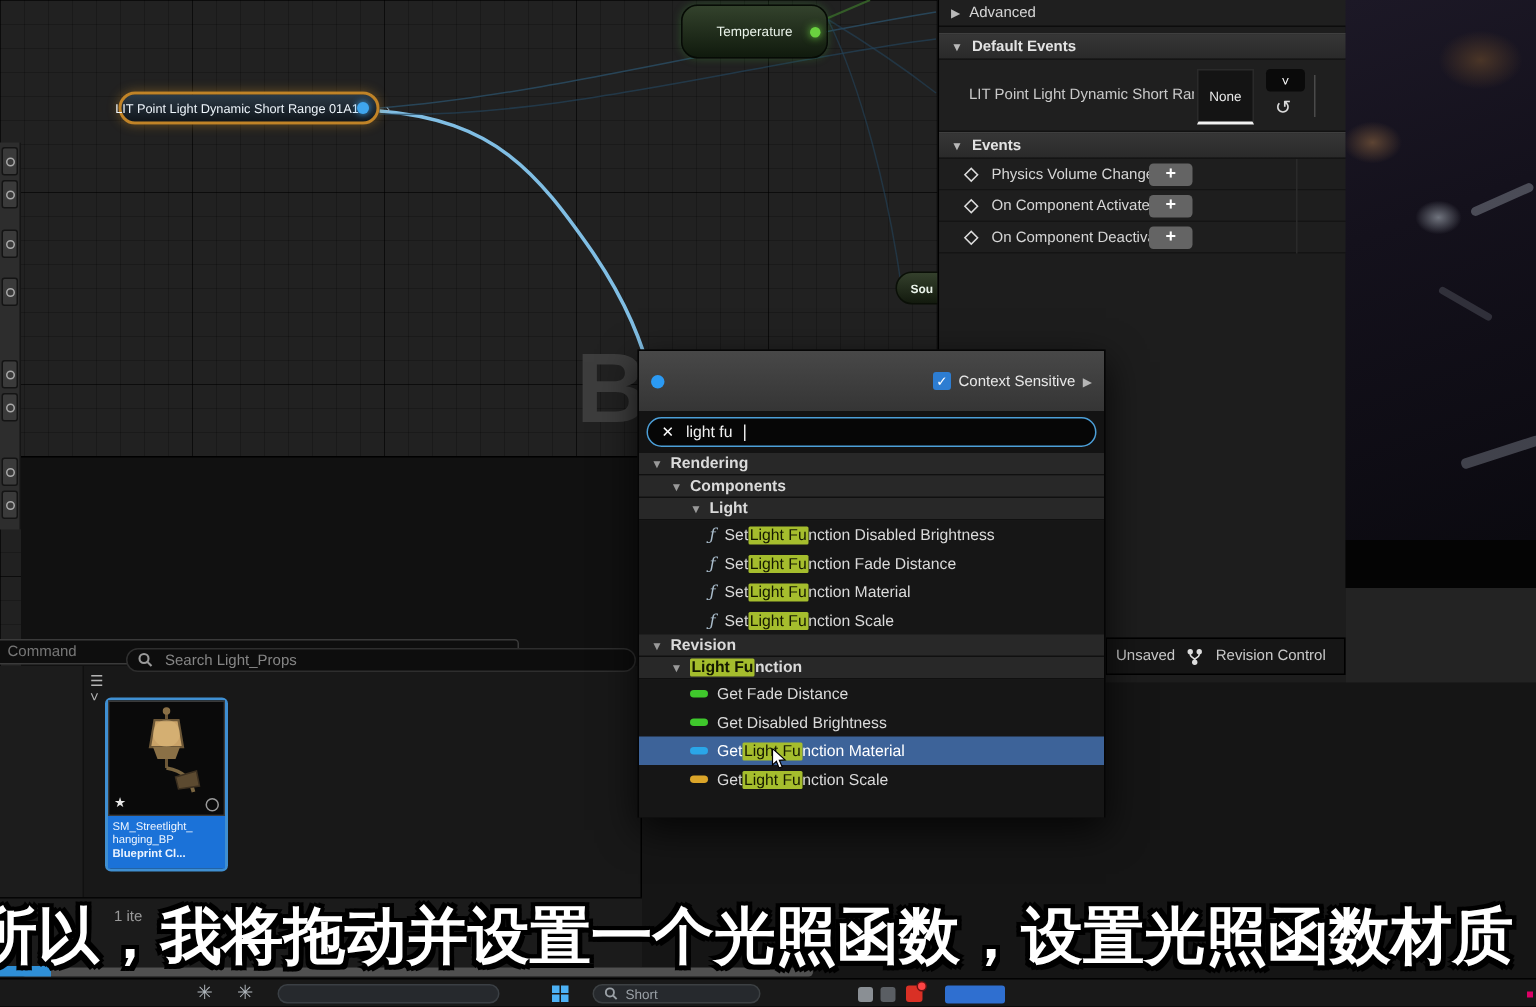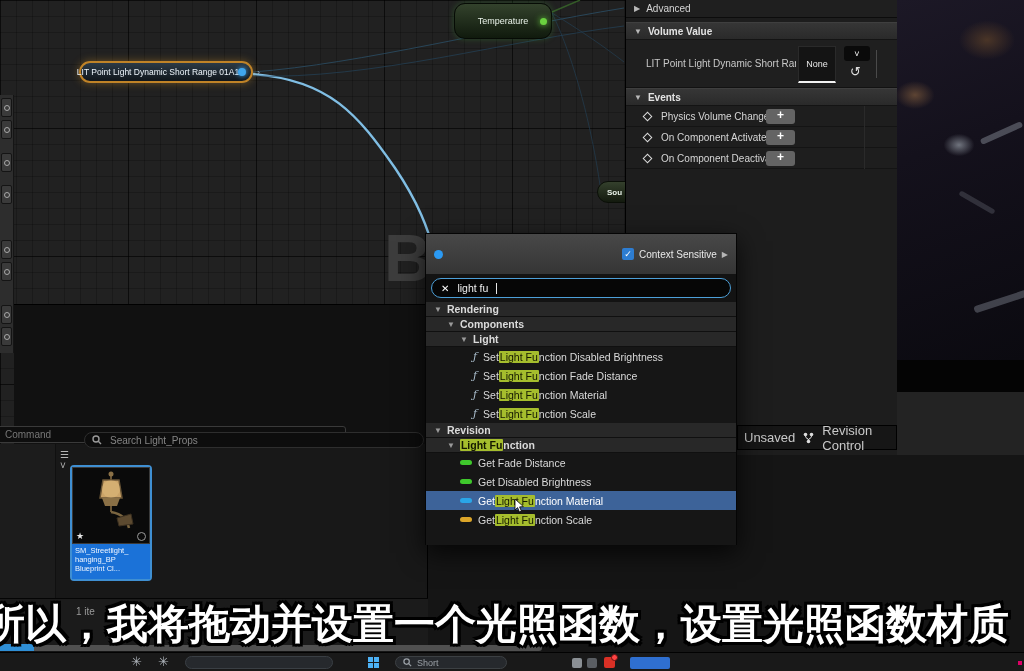--- a/index.html
+++ b/index.html
@@ -91,21 +91,21 @@
     gap:8px; padding-left:7px; color:#858585; font-size:10px;
   }
   #asset-tile { left:72px; top:467px; width:78px; height:112px; outline:2px solid #3f8fd2; border-radius:2px; }
   #asset-thumb { left:0; top:0; width:78px; height:77px; background:#0a0a0a; border:1px solid #3a3a3a; position:absolute; }
   #asset-star { position:absolute; left:3px; bottom:2px; color:#e8e8e8; font-size:9px; }
   #asset-badge { position:absolute; right:3px; bottom:2px; width:9px; height:9px; border:1.5px solid #9a9a9a; border-radius:50%; }
   #asset-label {
     position:absolute; left:0; top:77px; width:78px; height:35px; background:#1b72d8;
     color:#eef5ff; font-size:7.5px; line-height:9px; padding:2px 3px; overflow:hidden;
   }
-  #asset-label .type { font-weight:400; }
+  #asset-label .type { font-weight:700; }
   #cb-footer { left:0; top:598px; width:428px; height:47px; background:#1b1b1b; border-top:1px solid #050505; }
   #item-count { left:76px; top:606px; color:#9a9a9a; font-size:10px; }
 
   
   #details { left:625px; top:0; width:272px; height:455px; background:#1d1d1d; border-left:1px solid #000; }
   .drow-header {
     position:absolute; left:0; width:272px; height:18px;
     background:linear-gradient(180deg,#363636,#2a2a2a);
     border-top:1px solid #3f3f3f; border-bottom:1px solid #141414;
     display:flex; align-items:center; gap:6px; padding-left:8px;
@@ -149,21 +149,21 @@
       radial-gradient(22px 16px at 62px 145px, #70747e 0%, rgba(90,95,105,0) 70%),
       radial-gradient(40px 28px at 90px 40px, #4a3527 0%, rgba(60,45,35,0) 70%),
       linear-gradient(160deg,#1c1826 0%, #14111c 40%, #0b0a10 100%);
   }
   .stick { position:absolute; border-radius:3px; background:#8e94a0; opacity:.45; }
   #video-black { left:897px; top:360px; width:127px; height:32px; background:#040404; }
   #video-gray { left:897px; top:392px; width:127px; height:63px; background:#232323; }
 
   
   #statusbar { left:737px; top:425px; width:160px; height:25px; background:#161616; border:1px solid #000;
-    display:flex; align-items:center; gap:8px; padding-left:6px; color:#c9c9c9; font-size:13px; }
+    display:flex; align-items:center; gap:8px; padding-left:6px; color:#c9c9c9; font-size:10px; }
   #statusbar svg { flex:none; }
 
   
   #popup {
     left:425px; top:233px; width:312px; height:312px; background:#131313;
     border:1px solid #050505; box-shadow:0 8px 24px rgba(0,0,0,.75);
   }
   #popup-header {
     position:absolute; left:0; top:0; width:310px; height:40px;
     background:linear-gradient(180deg,#484848,#353535);
@@ -330,21 +330,21 @@
   <div id="cb-footer" class="abs"></div>
   <div id="item-count" class="abs">1 ite</div>
 
   <div id="details" class="abs">
     <div id="row-advanced">
       <span class="tri">▶</span>
       <span>Advanced</span>
     </div>
     <div class="drow-header" style="top:22px;">
       <span class="tri">▼</span>
-      <span>Volume Value</span>
+      <span>Default Events</span>
     </div>
     <div id="prop-row" class="abs">
       <div id="prop-label">LIT Point Light Dynamic Short Rang...</div>
       <div id="none-btn">None</div>
       <div id="chev-btn">˅</div>
       <div id="reset-btn">↺</div>
       <div id="prop-vline"></div>
     </div>
     <div class="drow-header" style="top:88px;">
       <span class="tri">▼</span>

